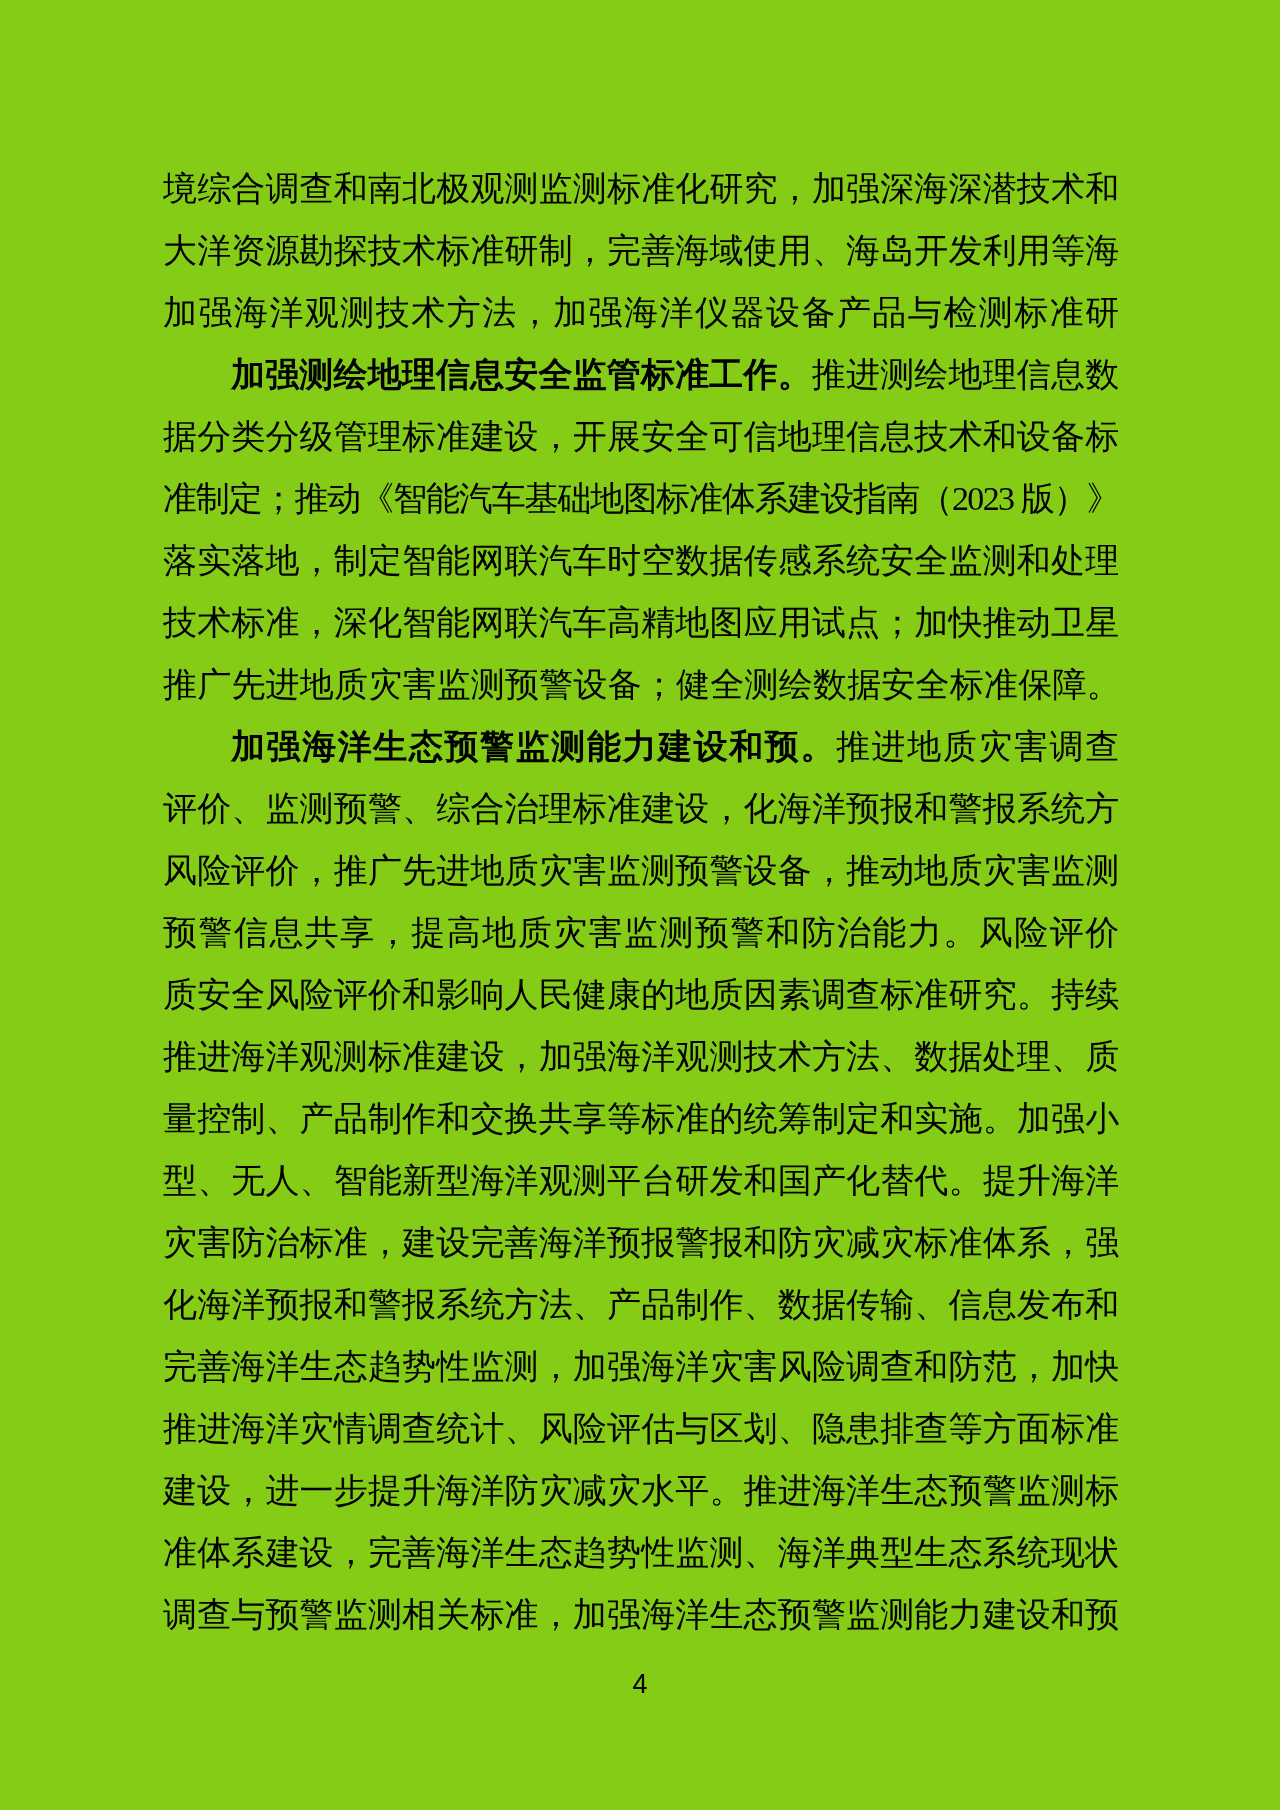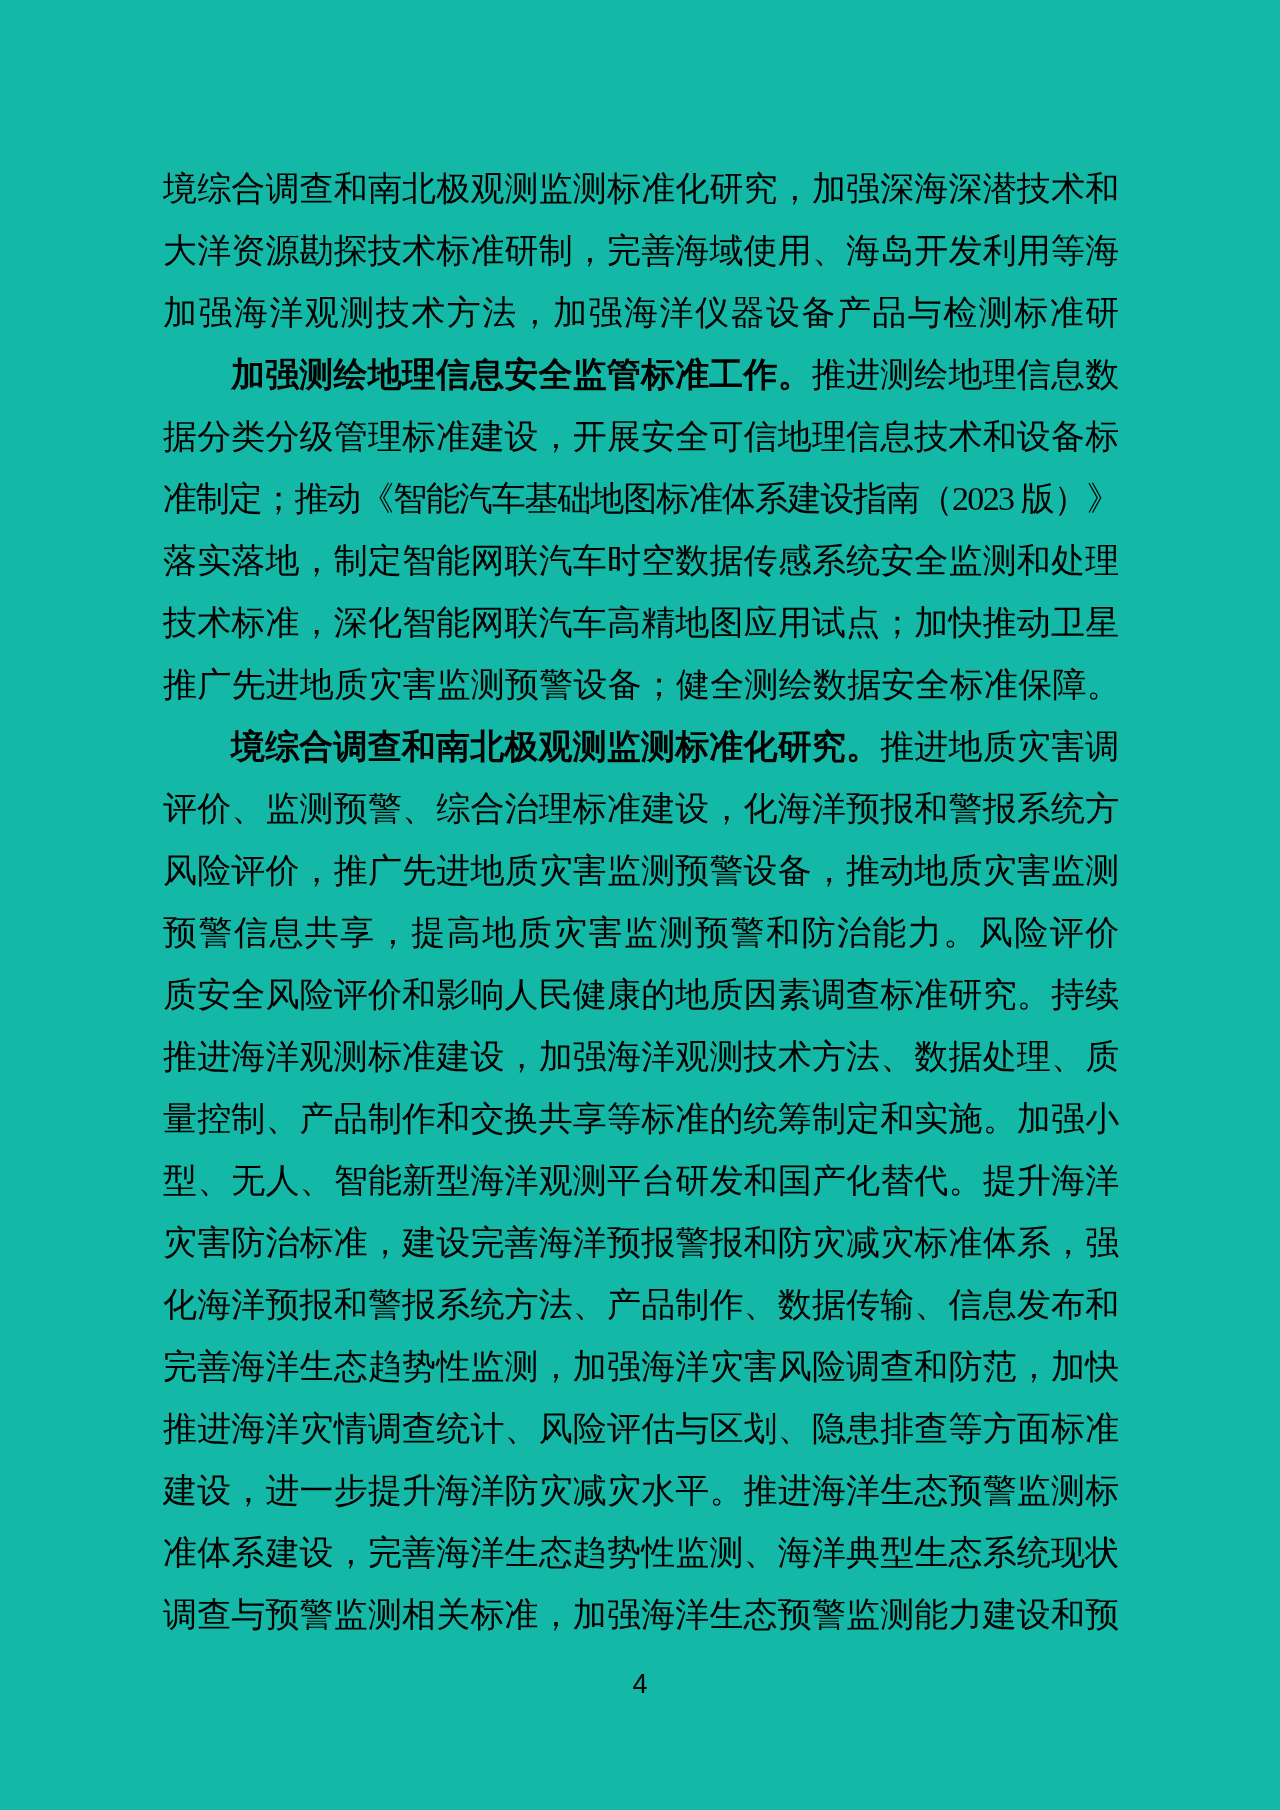--- a/index.html
+++ b/index.html
@@ -4,21 +4,21 @@
 <style>
   html, body {
     margin: 0;
     padding: 0;
     background: #ffffff;
   }
   .page {
     position: relative;
     width: 1280px;
     height: 1810px;
-    background: #14b8a6;
+    background: #84cc16;
     overflow: hidden;
     font-family: "Liberation Serif", serif;
     color: #000000;
   }
   .body-text {
     position: absolute;
     left: 163px;
     top: 158px;
     width: 956px;
   }
@@ -64,21 +64,21 @@
       </div>
       <div>
         <div class="line indent"><b class="lead">加强测绘地理信息安全监管标准工作。</b><span>推进测绘地理信息数</span></div>
         <div class="line"><span>据分类分级管理标准建设，开展安全可信地理信息技术和设备标</span></div>
         <div class="line tight"><span>准制定；推动《智能汽车基础地图标准体系建设指南（2023 版）》</span></div>
         <div class="line"><span>落实落地，制定智能网联汽车时空数据传感系统安全监测和处理</span></div>
         <div class="line"><span>技术标准，深化智能网联汽车高精地图应用试点；加快推动卫星</span></div>
         <div class="line tight"><span>推广先进地质灾害监测预警设备；健全测绘数据安全标准保障。</span></div>
       </div>
       <div>
-        <div class="line indent"><b class="lead">境综合调查和南北极观测监测标准化研究。</b><span>推进地质灾害调查</span></div>
+        <div class="line indent"><b class="lead">加强海洋生态预警监测能力建设和预。</b><span>推进地质灾害调查</span></div>
         <div class="line"><span>评价、监测预警、综合治理标准建设，化海洋预报和警报系统方法</span></div>
         <div class="line"><span>风险评价，推广先进地质灾害监测预警设备，推动地质灾害监测</span></div>
         <div class="line"><span>预警信息共享，提高地质灾害监测预警和防治能力。风险评价</span></div>
         <div class="line"><span>质安全风险评价和影响人民健康的地质因素调查标准研究。持续</span></div>
         <div class="line"><span>推进海洋观测标准建设，加强海洋观测技术方法、数据处理、质</span></div>
         <div class="line"><span>量控制、产品制作和交换共享等标准的统筹制定和实施。加强小</span></div>
         <div class="line"><span>型、无人、智能新型海洋观测平台研发和国产化替代。提升海洋</span></div>
         <div class="line"><span>灾害防治标准，建设完善海洋预报警报和防灾减灾标准体系，强</span></div>
         <div class="line"><span>化海洋预报和警报系统方法、产品制作、数据传输、信息发布和</span></div>
         <div class="line"><span>完善海洋生态趋势性监测，加强海洋灾害风险调查和防范，加快</span></div>

